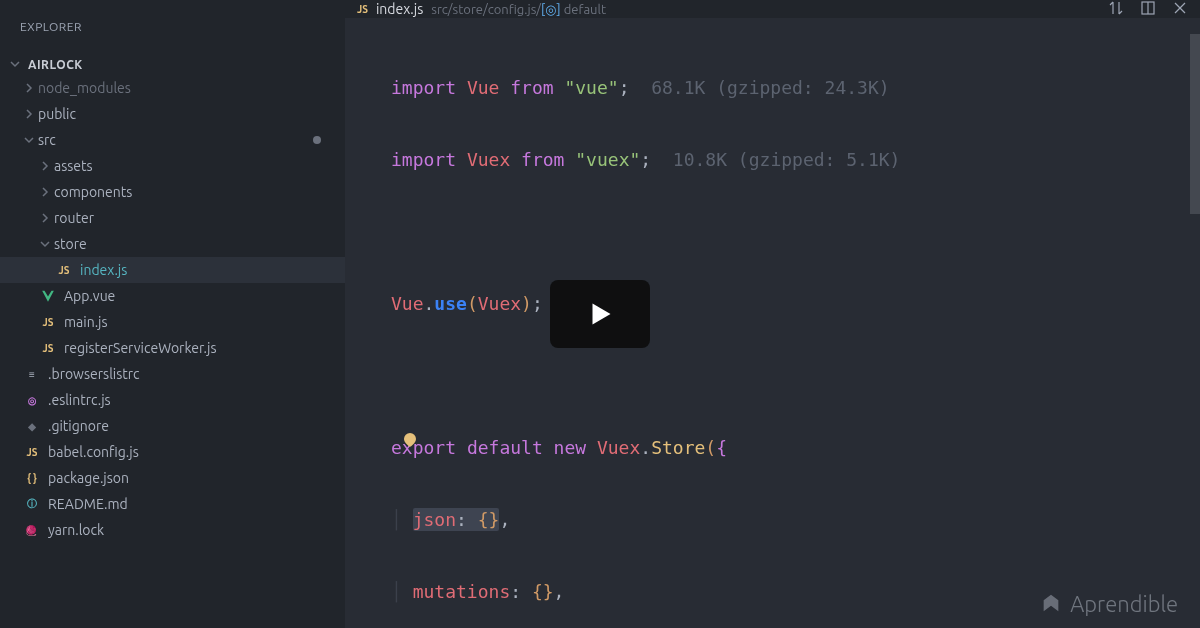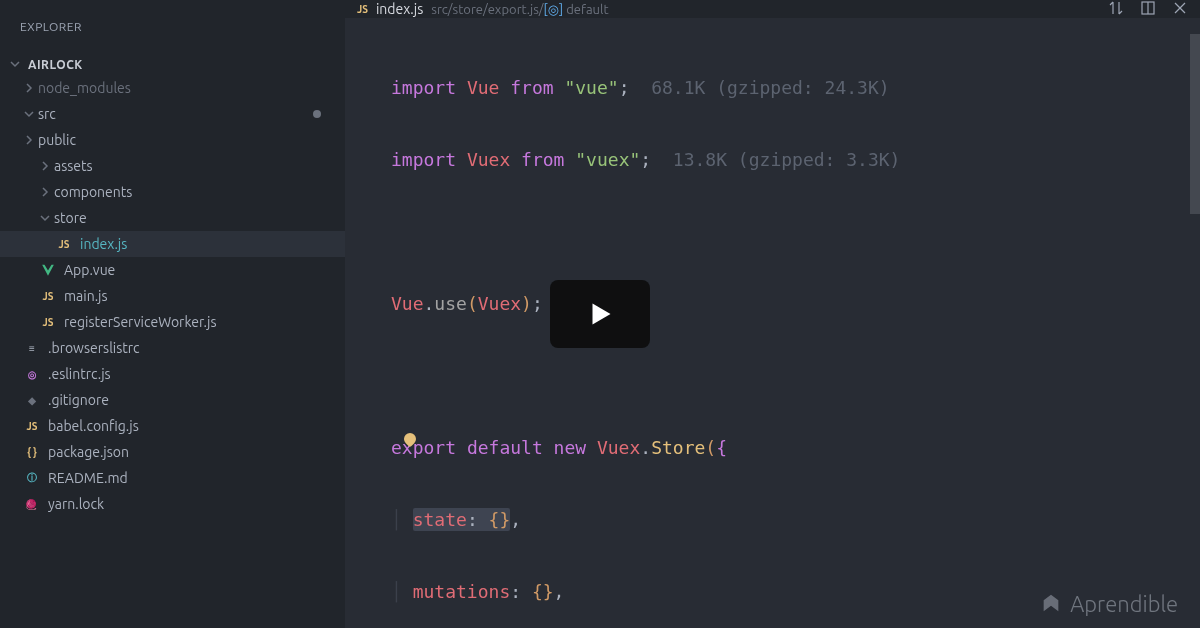--- a/index.html
+++ b/index.html
@@ -120,21 +120,21 @@
     line-height: 36px;
     white-space: pre;
     position: relative;
   }
   .code-line { display: block; position: relative; }
   .kw-import { color: #c678dd; }
   .kw-var { color: #e06c75; }
   .kw-from { color: #c678dd; }
   .str { color: #98c379; }
   .size-hint { color: #5c6370; }
-  .func { color: #a3a3a3; }
+  .func { color: #3b82f6; font-weight: bold; }
   .prop { color: #e06c75; }
   .punc { color: #abb2bf; }
   .cls { color: #e5c07b; }
   .brace { color: #d19a66; }
   .brace2 { color: #c678dd; }
 
   .indent-guide { color: #3b404b; }
   .bulb {
     position: absolute;
     left: 13px; top: 3px;
@@ -207,49 +207,57 @@
         <span class="chev icon-slot">
           <svg viewBox="0 0 10 10">
             <path d="M3 1 L7 5 L3 9" fill="none" stroke="currentColor" stroke-width="1.5"></path>
           </svg>
         </span>
         <span class="label">node_modules</span>
       </div>
       <div class="tree-row indent1">
         <span class="chev icon-slot">
           <svg viewBox="0 0 10 10">
+            <path d="M3 1 L7 5 L3 9" fill="none" stroke="currentColor" stroke-width="1.5"></path>
+          </svg>
+        </span>
+        <span class="label">public</span>
+      </div>
+      <div class="tree-row indent1">
+        <span class="chev icon-slot">
+          <svg viewBox="0 0 10 10">
             <path d="M1 3 L5 7 L9 3" fill="none" stroke="currentColor" stroke-width="1.5"></path>
           </svg>
         </span>
         <span class="label">src</span>
         <span class="dot-mod"></span>
       </div>
-      <div class="tree-row indent1">
-        <span class="chev icon-slot">
-          <svg viewBox="0 0 10 10">
-            <path d="M3 1 L7 5 L3 9" fill="none" stroke="currentColor" stroke-width="1.5"></path>
-          </svg>
-        </span>
-        <span class="label">public</span>
-      </div>
       <div class="tree-row indent2">
         <span class="chev icon-slot">
           <svg viewBox="0 0 10 10">
             <path d="M3 1 L7 5 L3 9" fill="none" stroke="currentColor" stroke-width="1.5"></path>
           </svg>
         </span>
         <span class="label">assets</span>
       </div>
       <div class="tree-row indent2">
         <span class="chev icon-slot">
           <svg viewBox="0 0 10 10">
             <path d="M3 1 L7 5 L3 9" fill="none" stroke="currentColor" stroke-width="1.5"></path>
           </svg>
         </span>
         <span class="label">components</span>
+      </div>
+      <div class="tree-row indent2">
+        <span class="chev icon-slot">
+          <svg viewBox="0 0 10 10">
+            <path d="M3 1 L7 5 L3 9" fill="none" stroke="currentColor" stroke-width="1.5"></path>
+          </svg>
+        </span>
+        <span class="label">router</span>
       </div>
       <div class="tree-row indent2">
         <span class="chev icon-slot">
           <svg viewBox="0 0 10 10">
             <path d="M1 3 L5 7 L9 3" fill="none" stroke="currentColor" stroke-width="1.5"></path>
           </svg>
         </span>
         <span class="label">store</span>
       </div>
       <div class="tree-row indent3 active">
@@ -302,21 +310,21 @@
       </div>
     </div>
 </div>
 
 <div class="editor">
   <div class="tab-row">
     <div class="tab-left">
       <span class="js-icon">JS</span>
       <span class="tab-name">index.js</span>
       <span class="breadcrumb">
-        <span>src/store/export.js/</span><span class="sym">[<span style="color:#61afef">◎</span>] </span><span>default</span>
+        <span>src/store/config.js/</span><span class="sym">[<span style="color:#61afef">◎</span>] </span><span>default</span>
       </span>
     </div>
     <div class="tab-right">
       <span>
         <svg viewBox="0 0 16 16" fill="none" stroke="#9da5b4" stroke-width="1.2">
             <path d="M5 2v12M11 2v12M2 5l3-3M14 11l-3 3"></path>
           </svg>
       </span>
       <span>
         <svg viewBox="0 0 16 16" fill="none" stroke="#9da5b4" stroke-width="1.2">
@@ -328,26 +336,26 @@
         <svg viewBox="0 0 16 16" stroke="#9da5b4" stroke-width="1.2">
             <line x1="3" y1="3" x2="13" y2="13"></line>
             <line x1="13" y1="3" x2="3" y2="13"></line>
           </svg>
       </span>
     </div>
   </div>
 
   <div class="code-area">
 <span class="code-line"><span class="kw-import">import</span> <span class="kw-var">Vue</span> <span class="kw-from">from</span> <span class="str">"vue"</span><span class="punc">;</span>  <span class="size-hint">68.1K (gzipped: 24.3K)</span></span>
-<span class="code-line"><span class="kw-import">import</span> <span class="kw-var">Vuex</span> <span class="kw-from">from</span> <span class="str">"vuex"</span><span class="punc">;</span>  <span class="size-hint">13.8K (gzipped: 3.3K)</span></span>
+<span class="code-line"><span class="kw-import">import</span> <span class="kw-var">Vuex</span> <span class="kw-from">from</span> <span class="str">"vuex"</span><span class="punc">;</span>  <span class="size-hint">10.8K (gzipped: 5.1K)</span></span>
 <span class="code-line"> </span>
 <span class="code-line"><span class="kw-var">Vue</span><span class="punc">.</span><span class="func">use</span><span class="brace">(</span><span class="kw-var">Vuex</span><span class="brace">)</span><span class="punc">;</span></span>
 <span class="code-line"> </span>
 <span class="code-line"><span class="bulb"></span><span class="kw-import">export</span> <span class="kw-import">default</span> <span class="kw-import">new</span> <span class="kw-var">Vuex</span><span class="punc">.</span><span class="cls">Store</span><span class="brace">(</span><span class="brace2">{</span></span>
-<span class="code-line"><span class="indent-guide">│ </span><span class="sel"><span class="prop">state</span><span class="punc">:</span> <span class="brace">{}</span></span><span class="punc">,</span></span>
+<span class="code-line"><span class="indent-guide">│ </span><span class="sel"><span class="prop">json</span><span class="punc">:</span> <span class="brace">{}</span></span><span class="punc">,</span></span>
 <span class="code-line"><span class="indent-guide">│ </span><span class="prop">mutations</span><span class="punc">:</span> <span class="brace">{}</span><span class="punc">,</span></span>
 
 
 
   </div>
 
   <div class="editor-scrollbar">
     <div class="scrollthumb"></div>
   </div>
 </div>

